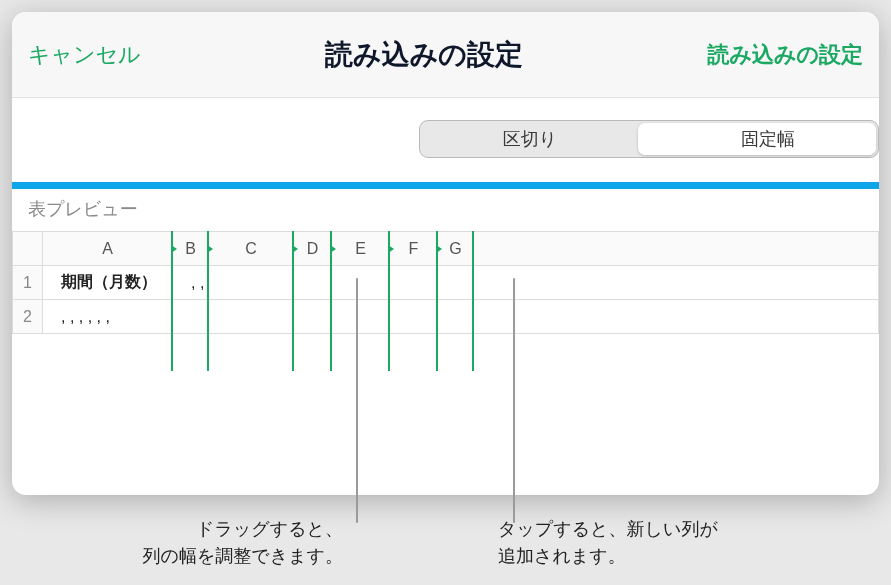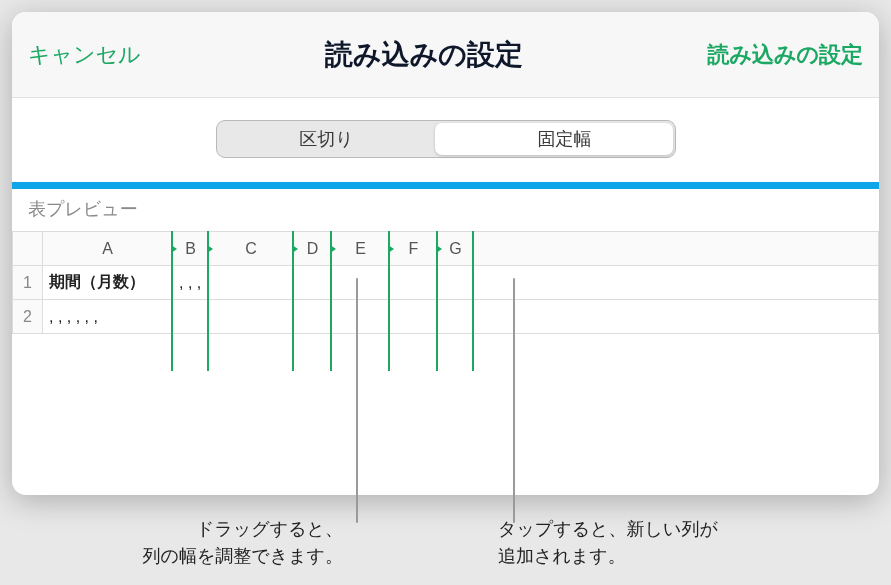--- a/index.html
+++ b/index.html
@@ -50,21 +50,21 @@
     .update-button {
       color: #1aa862;
       font-size: 22px;
       font-weight: 600;
       cursor: pointer;
       background: none;
       border: none;
     }
     .seg-area {
       display: flex;
-      justify-content: center;
+      justify-content: flex-end;
       padding: 22px 0 24px 0;
       background: #fff;
     }
     .segmented {
       display: flex;
       width: 460px;
       height: 38px;
       border: 1px solid #b9b9b9;
       border-radius: 9px;
       background: #e8e8e8;
@@ -119,21 +119,21 @@
       font-weight: 400;
       position: relative;
     }
     .preview-table td.rowhdr {
       width: 30px;
       background: #fafafa;
       color: #888;
     }
     .preview-table td.data {
       text-align: left;
-      padding: 0 6px;
+      padding: 0 18px;
       color: #222;
       margin-top: 8px;
     }
     .drag-handle {
       position: absolute;
       left: -8px;
       top: 50%;
       transform: translateY(-50%);
       width: 0;
       height: 0;

